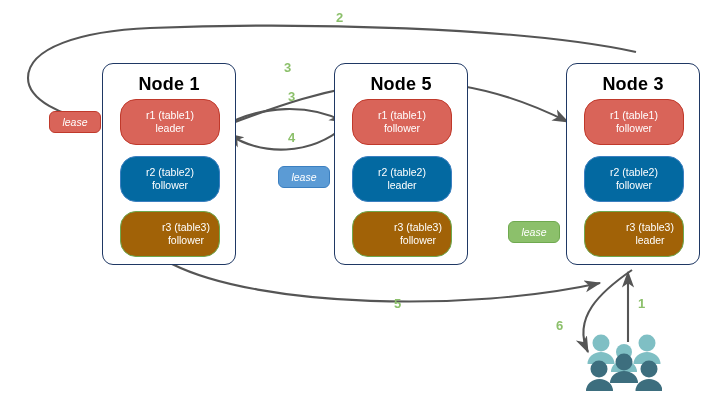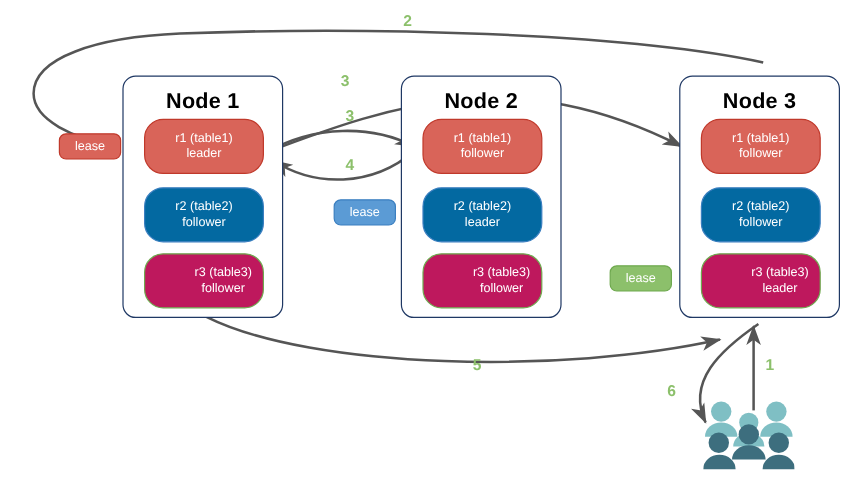--- a/index.html
+++ b/index.html
@@ -63,36 +63,37 @@
   .replica .ln { display: block; }
   .rep-red {
     background: #D96459;
     border: 1.6px solid #C0392B;
   }
   .rep-blue {
     background: #0369a1;
     border: 1.6px solid #3B7FC0;
   }
   .rep-green {
-    background: #be185d;
+    background: #a16207;
     border: 1.6px solid #6FA94F;
     padding-left: 32px;
   }
   .lease {
     position: absolute;
     box-sizing: border-box;
     width: 52px;
     height: 22px;
     border-radius: 6px;
     display: flex;
     align-items: center;
     justify-content: center;
     color: #ffffff;
     font-size: 10.5px;
     z-index: 3;
+    font-style: italic;
   }
   .lease-red {
     background: #D96459;
     border: 1.6px solid #C0392B;
   }
   .lease-blue {
     background: #5B9BD5;
     border: 1.6px solid #3B7FC0;
   }
   .lease-green {
@@ -171,21 +172,21 @@
       <span class="ln">r2 (table2)</span>
       <span class="ln">follower</span>
     </div>
     <div class="replica rep-green" style="top:147px;">
       <span class="ln">r3 (table3)</span>
       <span class="ln">follower</span>
     </div>
   </div>
 
   <div class="node-box" style="left:334px; top:63px; width:134px; height:202px;">
-    <div class="node-title">Node 2</div>
+    <div class="node-title">Node 5</div>
     <div class="replica rep-red" style="top:35px;">
       <span class="ln">r1 (table1)</span>
       <span class="ln">follower</span>
     </div>
     <div class="replica rep-blue" style="top:92px;">
       <span class="ln">r2 (table2)</span>
       <span class="ln">leader</span>
     </div>
     <div class="replica rep-green" style="top:147px;">
       <span class="ln">r3 (table3)</span>

